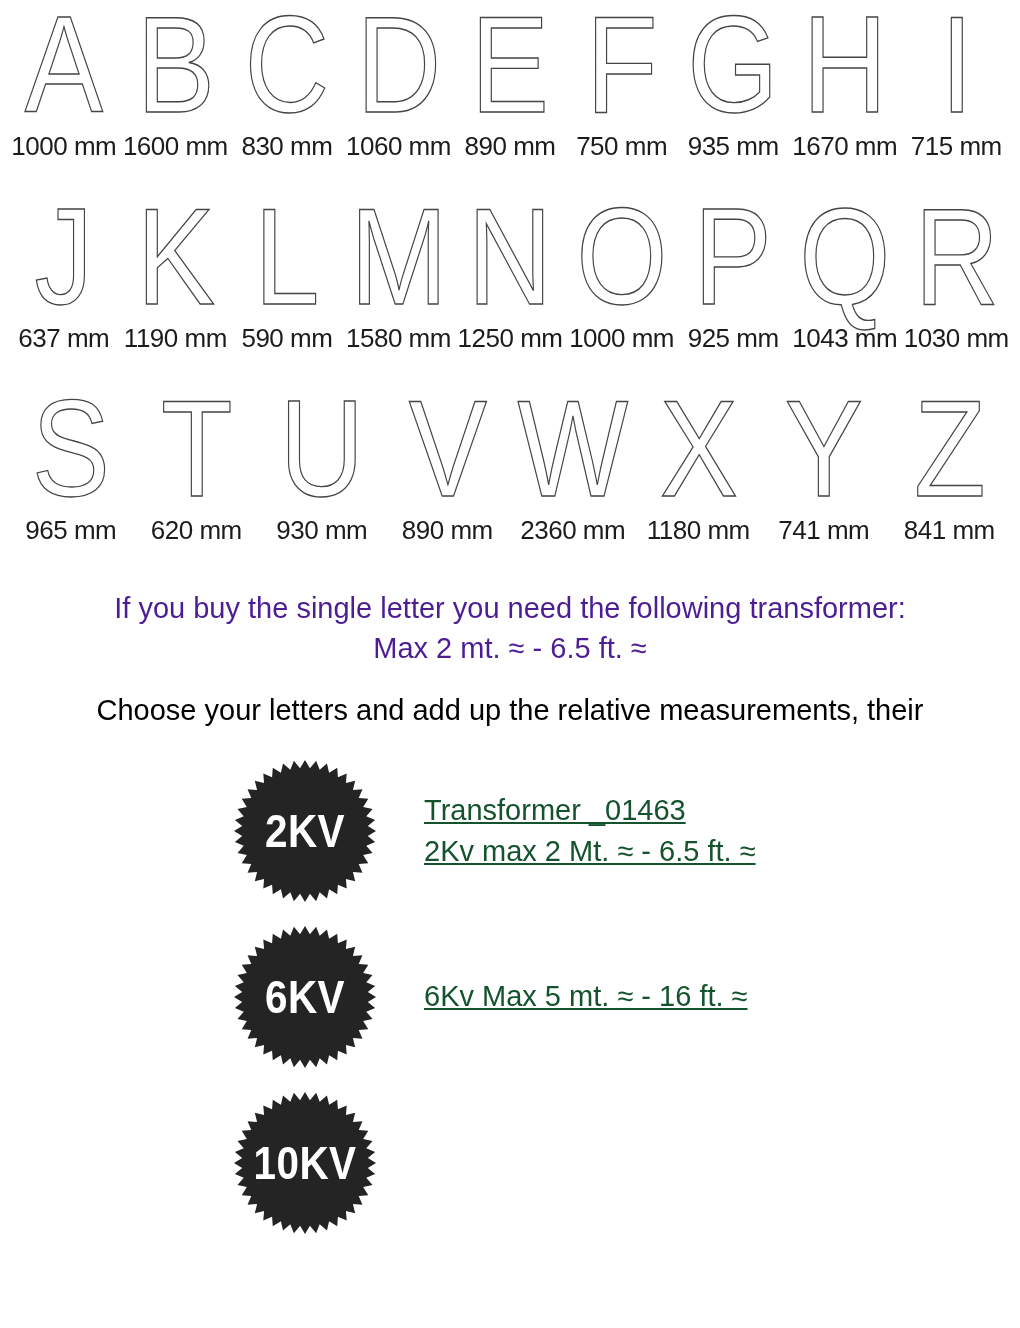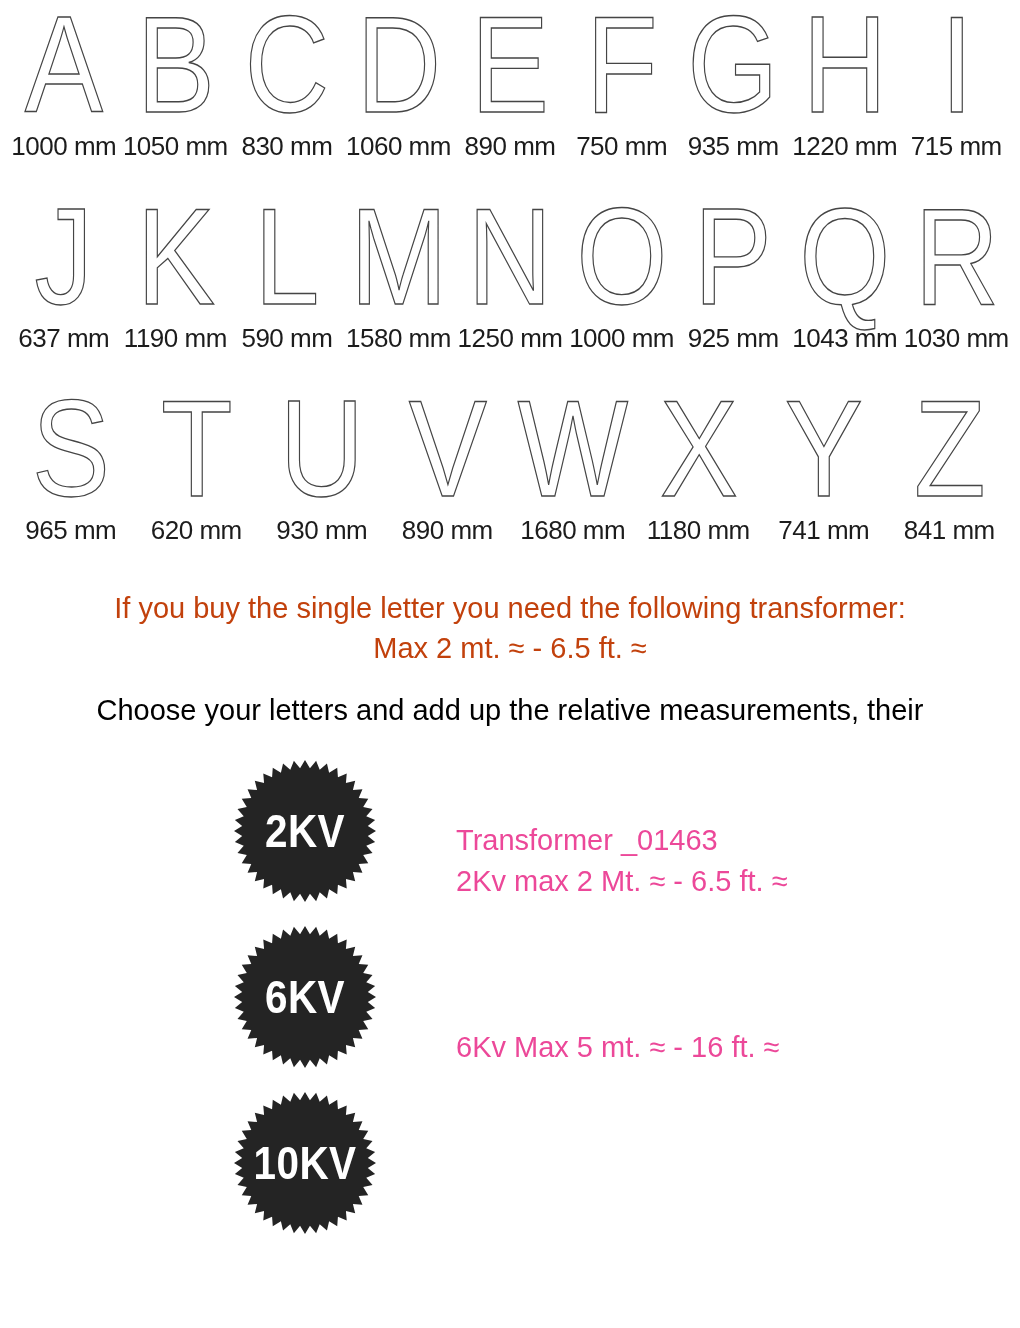--- a/index.html
+++ b/index.html
@@ -20,56 +20,56 @@
     font-size:152px;
     fill:none; stroke:#454545; stroke-width:1.5;
     text-anchor:middle;
   }
   .mm {
     margin-top:9px; font-size:26px; letter-spacing:-0.5px;
     color:#1c1c1c; white-space:nowrap;
   }
 
   
-  .intro { margin-top:42px; text-align:center; font-size:29px; line-height:1.38; color:#c2410c; }
+  .intro { margin-top:42px; text-align:center; font-size:29px; line-height:1.38; color:#4c1d95; }
   .instructions { margin-top:22px; text-align:center; font-size:29px; line-height:1.38; color:#000000; }
 
   
   .tx-list { margin:30px 0 0 226px; }
-  .tx-item { display:flex; align-items:flex-end; margin-bottom:24px;gap:32px; }
+  .tx-item { display:flex; align-items:center; margin-bottom:24px; }
   .seal { position:relative; width:142px; height:142px; flex:0 0 142px; }
   .seal svg { display:block; width:142px; height:142px; }
   .burst { fill:#242424; }
   .seal-label {
     position:absolute; left:50%; top:50%;
     transform:translate(-50%,-50%) scaleX(0.88);
     color:#ffffff; font-weight:bold; font-size:46px;
     letter-spacing:0.5px; white-space:nowrap;
   }
-  .tx-text { margin-left:48px; font-size:29px; line-height:1.42; color:#ec4899; }
+  .tx-text { margin-left:48px; font-size:29px; line-height:1.42; color:#14532d;text-decoration:underline; }
   .tx-name { white-space:nowrap; }
   .tx-spec { white-space:nowrap; }
 </style>
 </head>
 <body>
 
 <div class="sheet">
 
   <div class="letters-row row-1">
     <div class="cell">
         <svg class="glyph" viewBox="0 0 120 130">
           <text x="70.6" y="119" transform="scale(0.85 1)">A</text>
         </svg>
         <div class="mm">1000 mm</div>
       </div>
     <div class="cell">
         <svg class="glyph" viewBox="0 0 120 130">
           <text x="70.6" y="119" transform="scale(0.85 1)">B</text>
         </svg>
-        <div class="mm">1050 mm</div>
+        <div class="mm">1600 mm</div>
       </div>
     <div class="cell">
         <svg class="glyph" viewBox="0 0 120 130">
           <text x="70.6" y="119" transform="scale(0.85 1)">C</text>
         </svg>
         <div class="mm">830 mm</div>
       </div>
     <div class="cell">
         <svg class="glyph" viewBox="0 0 120 130">
           <text x="70.6" y="119" transform="scale(0.85 1)">D</text>
@@ -91,21 +91,21 @@
     <div class="cell">
         <svg class="glyph" viewBox="0 0 120 130">
           <text x="70.6" y="119" transform="scale(0.85 1)">G</text>
         </svg>
         <div class="mm">935 mm</div>
       </div>
     <div class="cell">
         <svg class="glyph" viewBox="0 0 120 130">
           <text x="70.6" y="119" transform="scale(0.85 1)">H</text>
         </svg>
-        <div class="mm">1220 mm</div>
+        <div class="mm">1670 mm</div>
       </div>
     <div class="cell">
         <svg class="glyph" viewBox="0 0 120 130">
           <text x="70.6" y="119" transform="scale(0.85 1)">I</text>
         </svg>
         <div class="mm">715 mm</div>
       </div>
   </div>
 
   <div class="letters-row row-2">
@@ -187,21 +187,21 @@
     <div class="cell">
         <svg class="glyph" viewBox="0 0 120 130">
           <text x="70.6" y="119" transform="scale(0.85 1)">V</text>
         </svg>
         <div class="mm">890 mm</div>
       </div>
     <div class="cell">
         <svg class="glyph" viewBox="0 0 120 130">
           <text x="70.6" y="119" transform="scale(0.85 1)">W</text>
         </svg>
-        <div class="mm">1680 mm</div>
+        <div class="mm">2360 mm</div>
       </div>
     <div class="cell">
         <svg class="glyph" viewBox="0 0 120 130">
           <text x="70.6" y="119" transform="scale(0.85 1)">X</text>
         </svg>
         <div class="mm">1180 mm</div>
       </div>
     <div class="cell">
         <svg class="glyph" viewBox="0 0 120 130">
           <text x="70.6" y="119" transform="scale(0.85 1)">Y</text>

